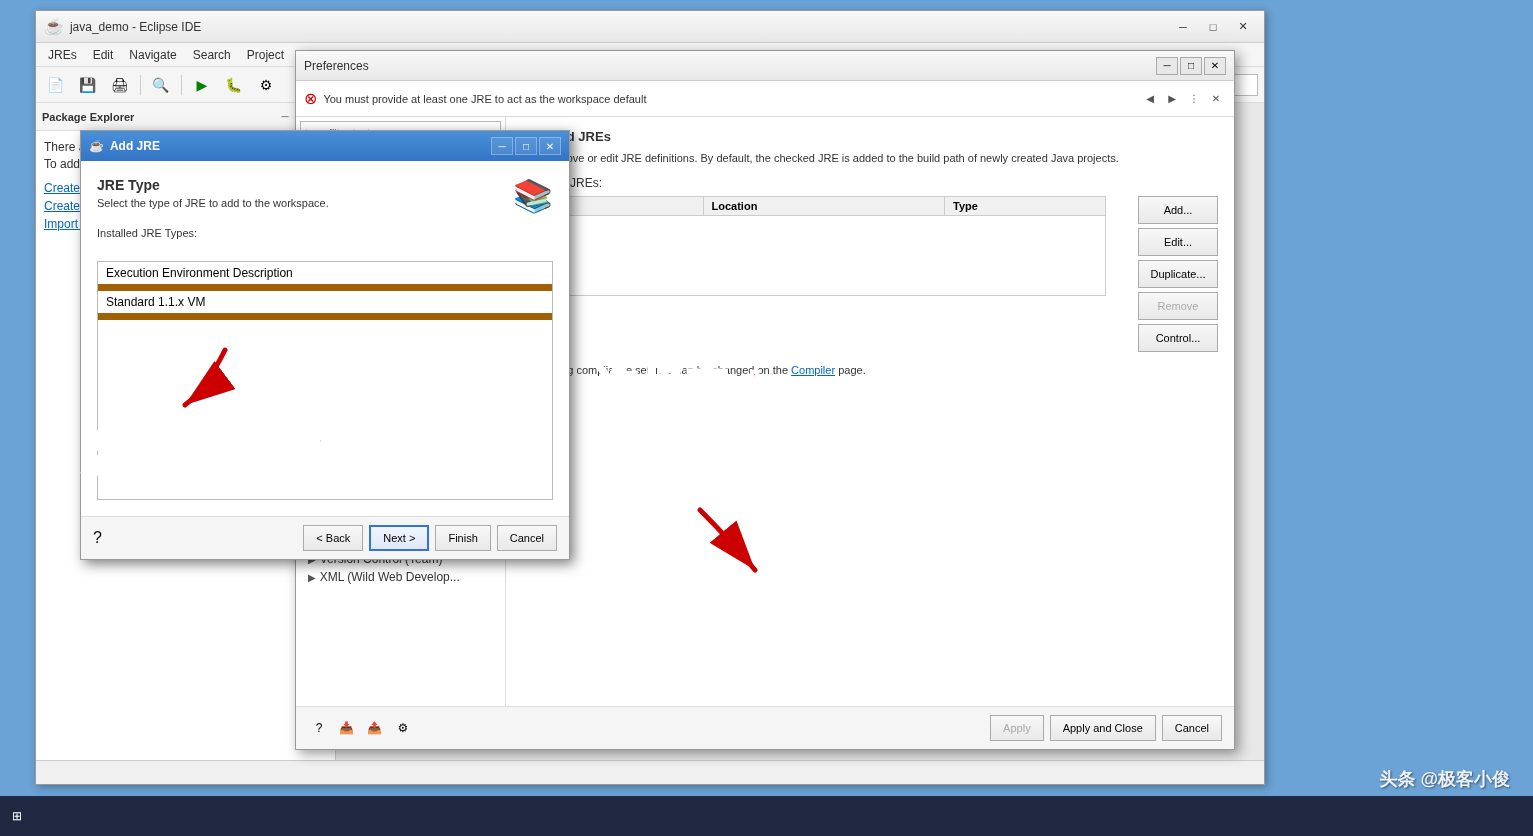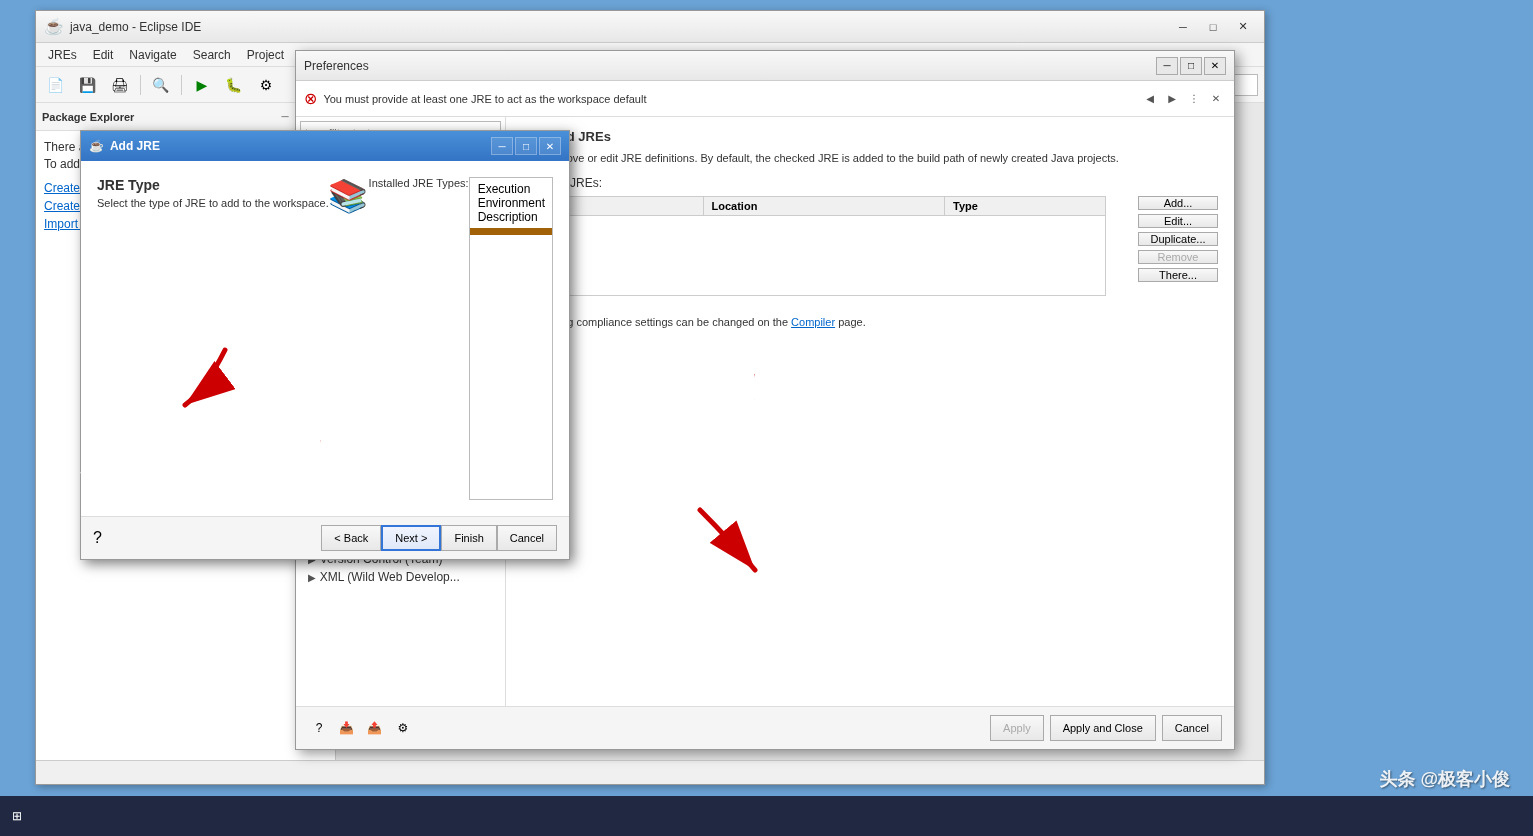--- a/index.html
+++ b/index.html
@@ -191,21 +191,21 @@
 
     
     .jre-buttons {
       display: flex;
       flex-direction: column;
       gap: 4px;
       margin-left: 8px;
     }
     .jre-btn {
       width: 80px;
-      height: 14px;
+      height: 28px;
       font-size: 11px;
       border: 1px solid #aaa;
       background: linear-gradient(to bottom, #f8f8f8, #e8e8e8);
       cursor: pointer;
       display: flex; align-items: center; justify-content: center;
     }
     .jre-btn.disabled { color: #aaa; cursor: default; }
 
     .jre-area {
       display: flex;
@@ -252,48 +252,48 @@
       background: linear-gradient(to bottom, #4a90d9, #3374c4);
       height: 30px;
       display: flex; align-items: center; justify-content: space-between;
       padding: 0 8px;
       color: white;
     }
     .add-jre-title { font-size: 12px; font-weight: bold; display: flex; align-items: center; gap: 6px; }
     .add-jre-controls { display: flex; gap: 2px; }
     .add-jre-btn { width: 22px; height: 18px; display: flex; align-items: center; justify-content: center; font-size: 10px; cursor: pointer; border: 1px solid rgba(255,255,255,0.3); background: rgba(255,255,255,0.1); color: white; }
 
-    .add-jre-body { flex: 1; background: white; padding: 16px; display: flex; flex-direction: row; }
+    .add-jre-body { flex: 1; background: white; padding: 16px; display: flex; flex-direction: column; }
     .jre-type-header { display: flex; align-items: flex-start; justify-content: space-between; margin-bottom: 12px; }
     .jre-type-title { font-size: 14px; font-weight: bold; color: #333; margin-bottom: 4px; }
     .jre-type-desc { font-size: 11px; color: #333; }
     .jre-type-icon { font-size: 32px; }
 
-    .jre-types-label { font-size: 11px; color: #333; margin-bottom: 8px; }
+    .jre-types-label { font-size: 11px; color: #333; margin-bottom: 22px; }
     .jre-types-list {
       border: 1px solid #bbb;
       flex: 1;
       overflow-y: auto;
       font-size: 12px;
     }
     .jre-type-item {
       padding: 4px 8px;
       cursor: pointer;
       border-bottom: 7px solid #a16207;
     }
     .jre-type-item.selected { background: #3374d9; color: white; }
 
     .add-jre-footer {
       border-top: 1px solid #ddd;
       padding: 8px 12px;
       display: flex; align-items: center; justify-content: space-between;
       background: #f5f5f5;
     }
     .add-jre-footer-left { }
-    .add-jre-footer-right { display: flex; }
+    .add-jre-footer-right { display: flex; gap: 6px; }
     .add-jre-nav-btn {
       height: 26px;
       padding: 0 12px;
       font-size: 11px;
       border: 1px solid #aaa;
       background: linear-gradient(to bottom, #f8f8f8, #e8e8e8);
       cursor: pointer;
     }
     .add-jre-nav-btn.primary {
       border: 2px solid #3374d9;
@@ -584,21 +584,21 @@
                 <td style="height:80px;" colspan="3"></td>
               </tr>
             </tbody>
           </table>
         </div>
         <div class="jre-buttons">
           <button class="jre-btn">Add...</button>
           <button class="jre-btn">Edit...</button>
           <button class="jre-btn">Duplicate...</button>
           <button class="jre-btn disabled">Remove</button>
-          <button class="jre-btn">There...</button>
+          <button class="jre-btn">Control...</button>
         </div>
       </div>
 
       <p class="compliance-text">
         <span>Conflicting compliance settings can be changed on the</span>
         <a class="compliance-link">Compiler</a>
         <span>page.</span>
       </p>
     </div>
   </div>
@@ -637,20 +637,21 @@
       <div>
         <div class="jre-type-title">JRE Type</div>
         <div class="jre-type-desc">Select the type of JRE to add to the workspace.</div>
       </div>
       <div class="jre-type-icon">📚</div>
     </div>
 
     <div class="jre-types-label">Installed JRE Types:</div>
     <div class="jre-types-list">
       <div class="jre-type-item">Execution Environment Description</div>
+      <div class="jre-type-item">Standard 1.1.x VM</div>
     </div>
   </div>
 
   <div class="add-jre-footer">
     <div class="add-jre-footer-left">
       <span style="font-size:16px;cursor:pointer;">?</span>
     </div>
     <div class="add-jre-footer-right">
       <button class="add-jre-nav-btn">&lt; Back</button>
       <button class="add-jre-nav-btn primary">Next &gt;</button>

